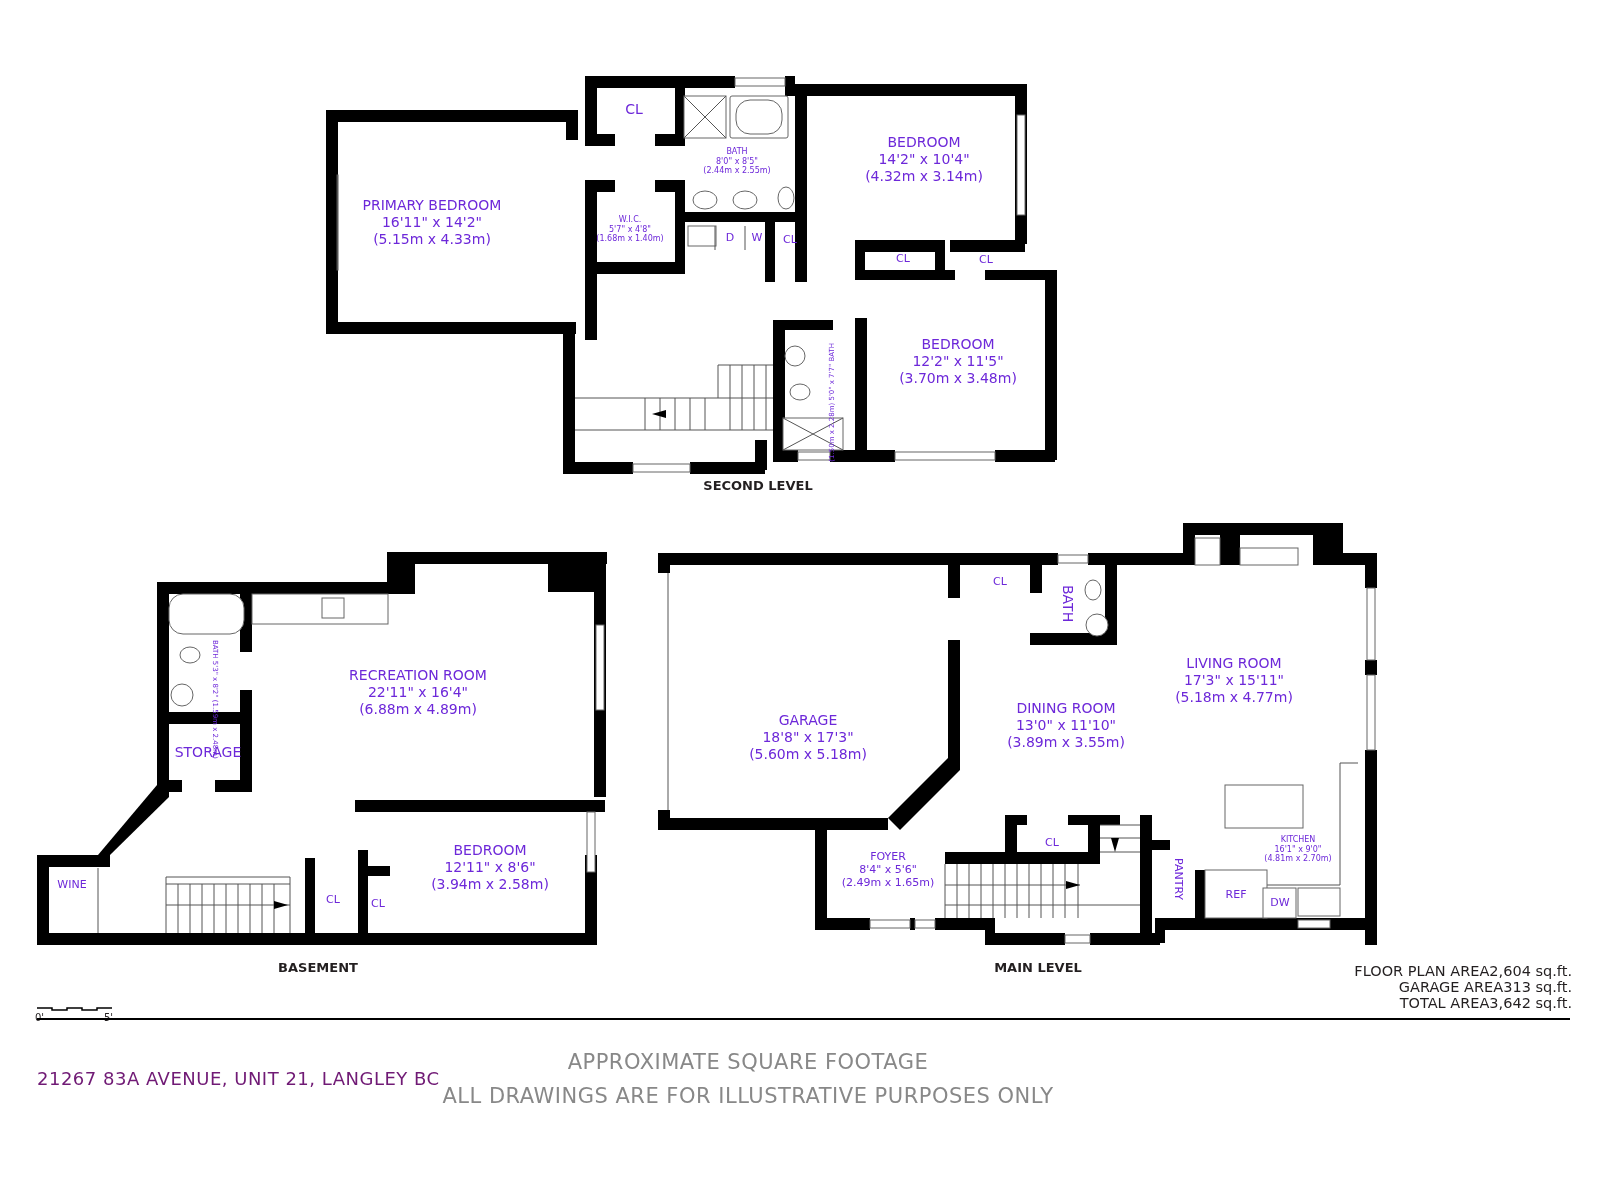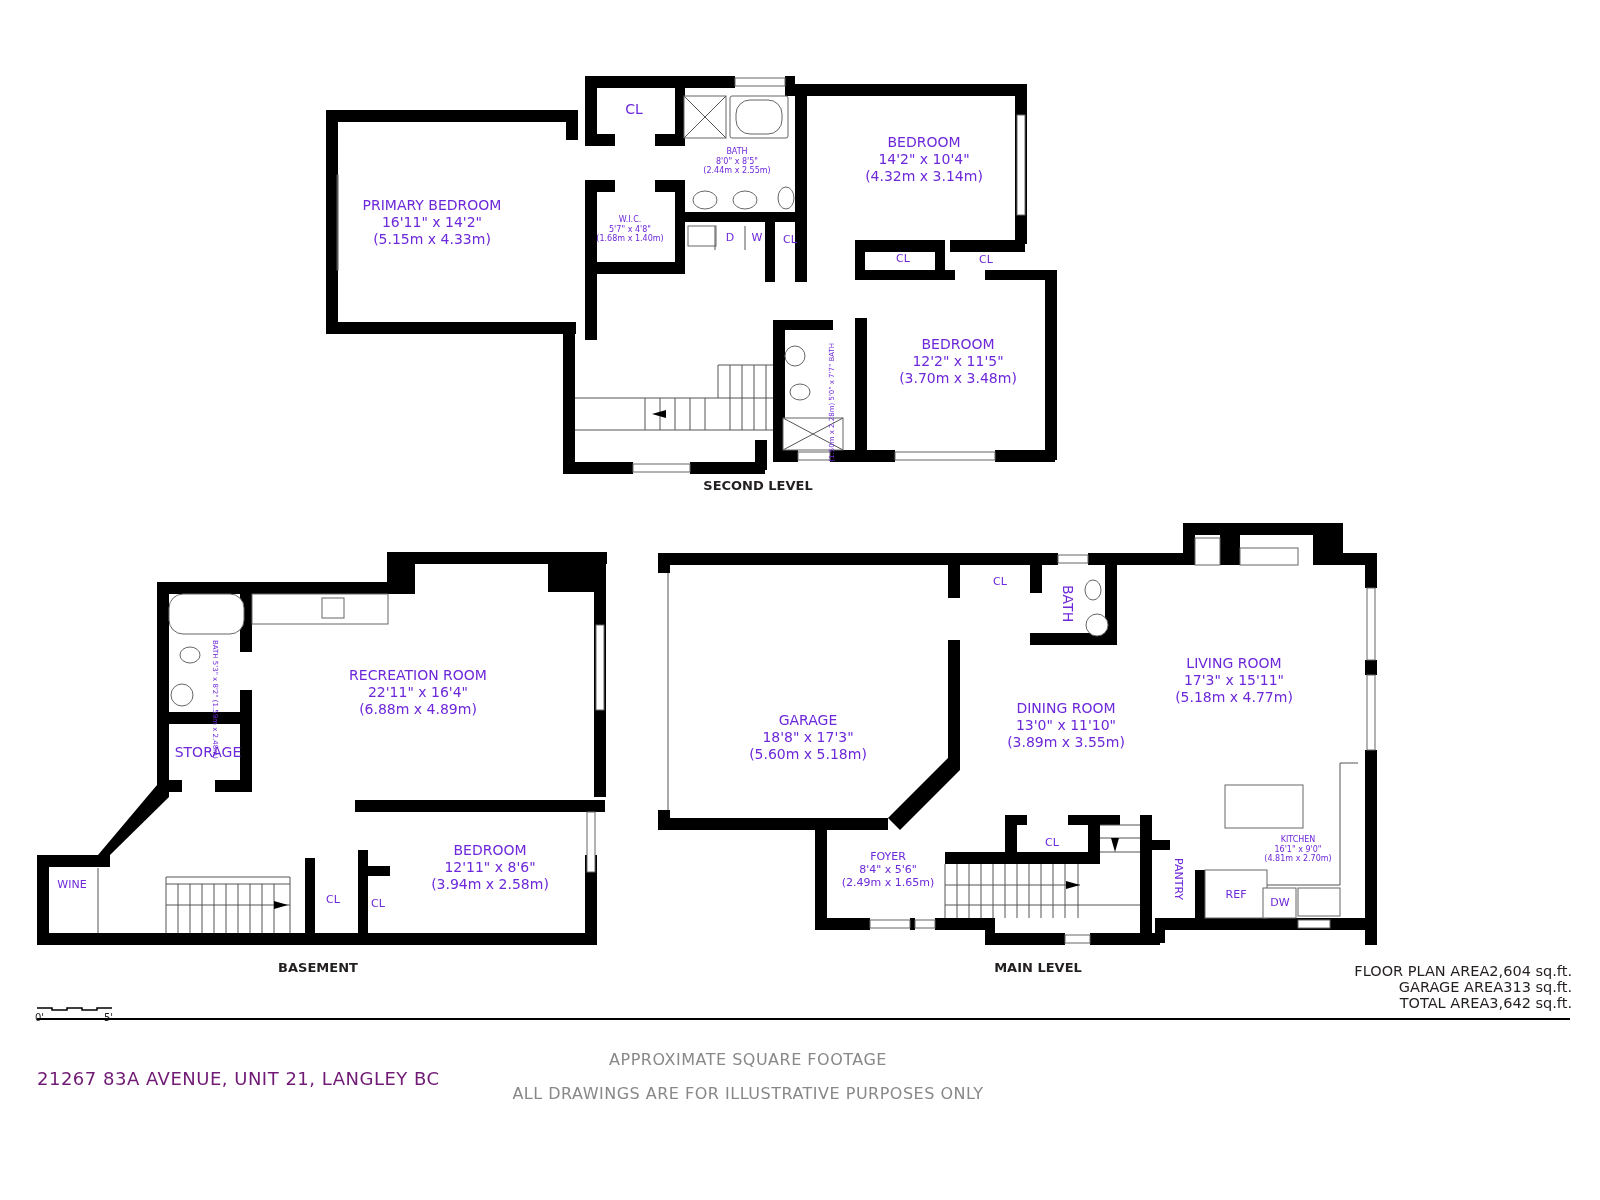--- a/index.html
+++ b/index.html
@@ -10,21 +10,21 @@
   .fix{stroke:#666;stroke-width:1;fill:#fff;}
   .lbl{position:absolute;text-align:center;line-height:1.2;white-space:nowrap;transform:translateX(-50%);color:#6d28d9;}
   .room{font-size:14px;}
   .small{font-size:8px;}
   .tiny{font-size:7px;}
   .med{font-size:11px;}
   .lvl{font-size:13px;font-weight:bold;position:absolute;transform:translateX(-50%);}
   .area{position:absolute;font-size:14.5px;}
   .area .row{display:flex;justify-content:flex-end;width:254px;}
   .rule{position:absolute;left:37px;top:1018px;width:1533px;height:2px;background:#000;}
-  .disc{position:absolute;left:0;width:1496px;text-align:center;font-size:16px;color:#888;letter-spacing:0.5px;}
+  .disc{position:absolute;left:0;width:1496px;text-align:center;font-size:21px;color:#888;letter-spacing:0.5px;}
   .addr{position:absolute;left:37px;top:1068px;font-size:18px;color:#701a75;letter-spacing:0.5px;}
   .vert{writing-mode:vertical-rl;}
 </style>
 </head>
 <body>
 
 <svg class="plan" width="1600" height="1200" viewBox="0 0 1600 1200">
 
   <g>
 

